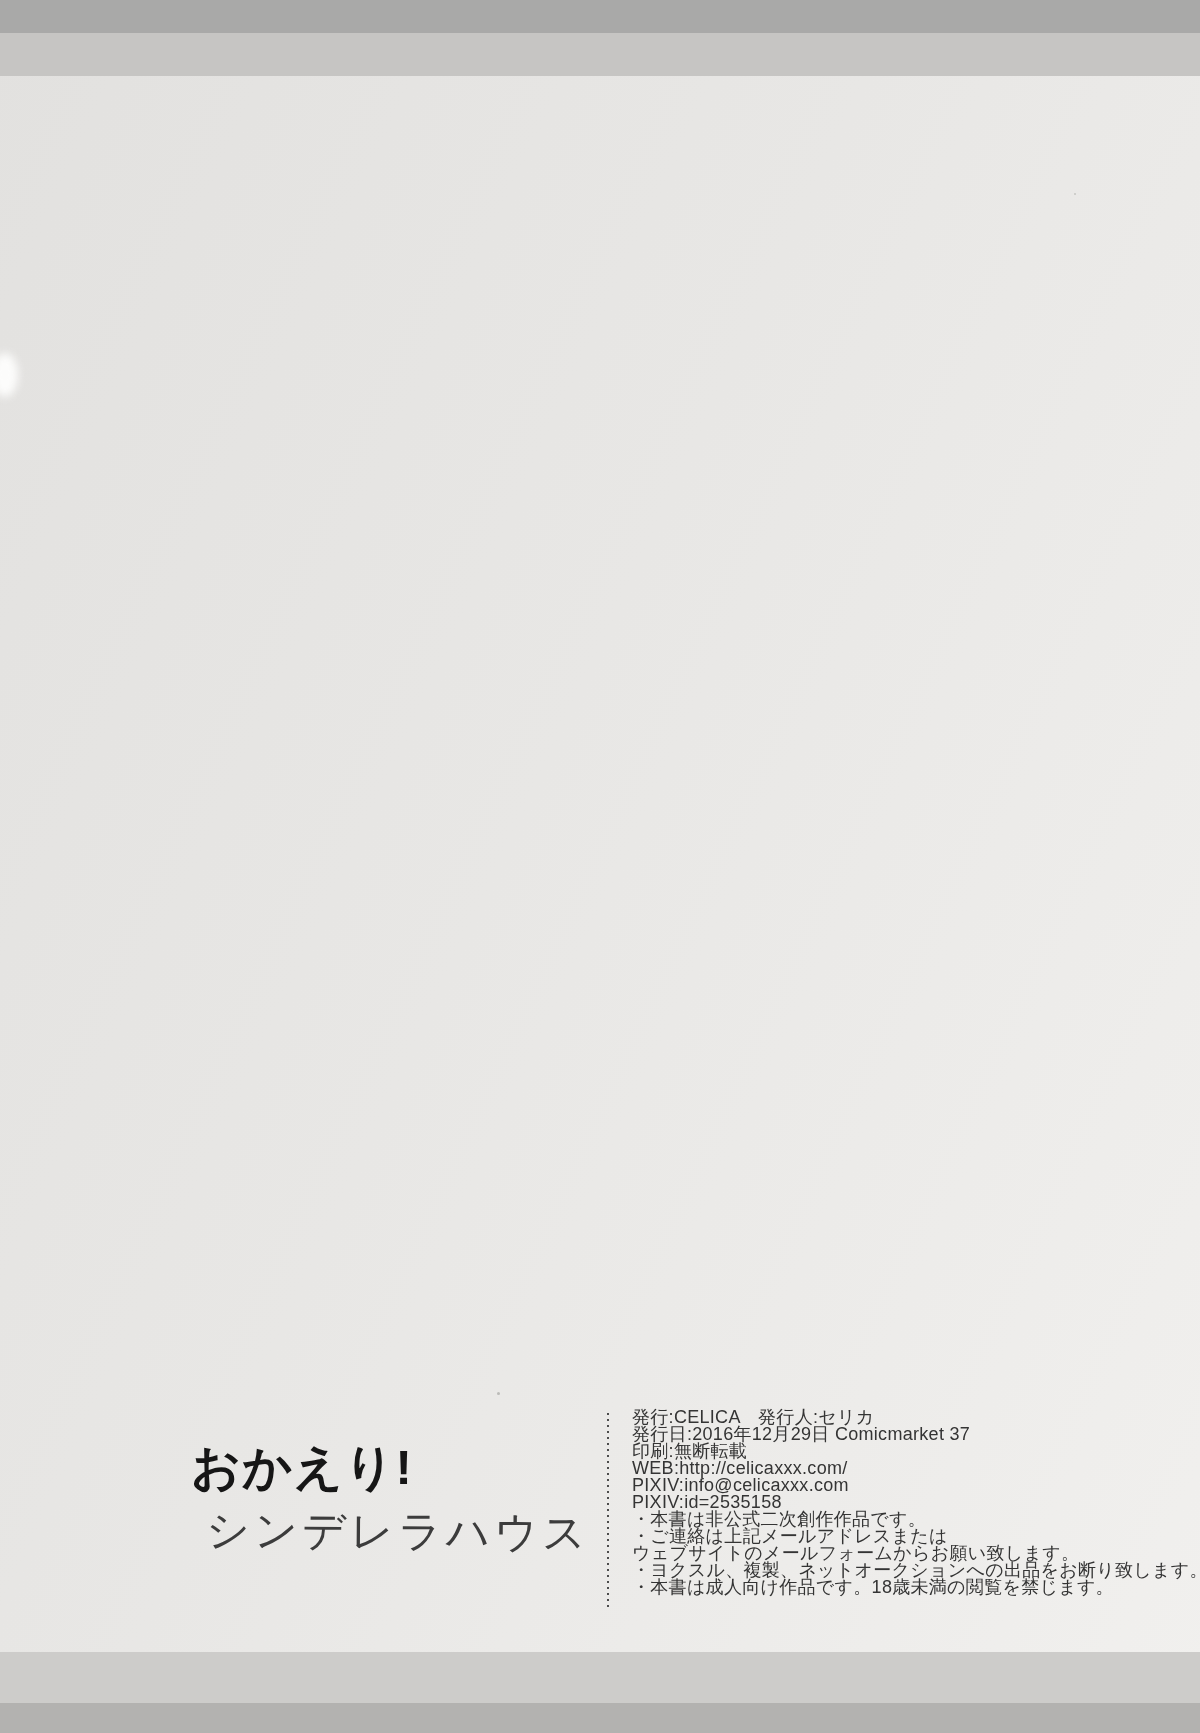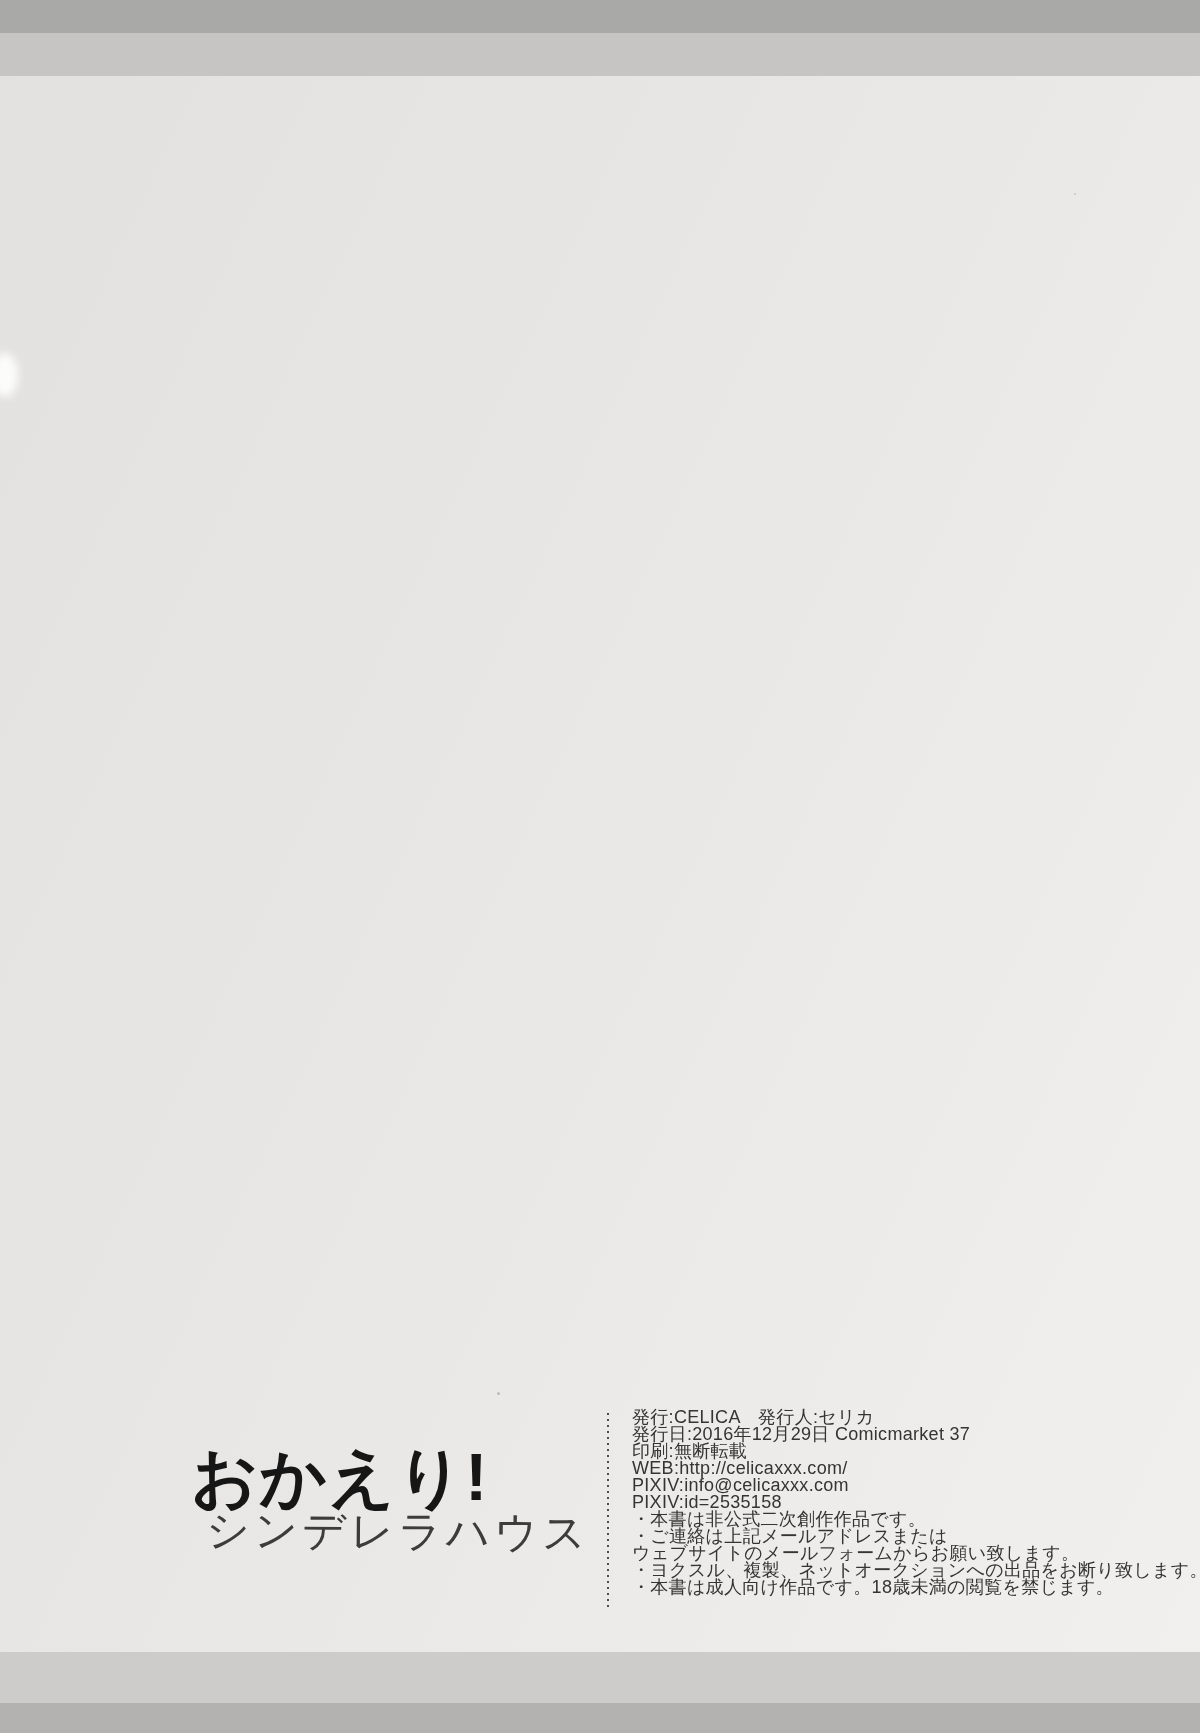--- a/index.html
+++ b/index.html
@@ -22,21 +22,21 @@
   .blob{
     position:absolute;left:-8px;top:353px;width:26px;height:44px;
     background:#fcfcfb;border-radius:50%;filter:blur(4px);
   }
   .speck1{position:absolute;left:497px;top:1392px;width:3px;height:3px;background:#9c9c9a;border-radius:50%;opacity:.6;}
   .speck2{position:absolute;left:1074px;top:193px;width:2px;height:2px;background:#b7b6b4;border-radius:50%;opacity:.7;}
 
   
   .title-main{
     position:absolute;left:191px;top:1441px;
-    font-size:66px;line-height:1.1;font-weight:900;
+    font-size:49px;line-height:1.1;font-weight:900;
     letter-spacing:1px;color:#161616;
     white-space:nowrap;
     text-align:right;
   }
   .title-sub{
     position:absolute;left:206px;top:1507px;
     font-size:43px;line-height:1.15;font-weight:200;
     letter-spacing:4px;color:#3c3c3c;
     white-space:nowrap;
     transform:rotate(0.4deg);

